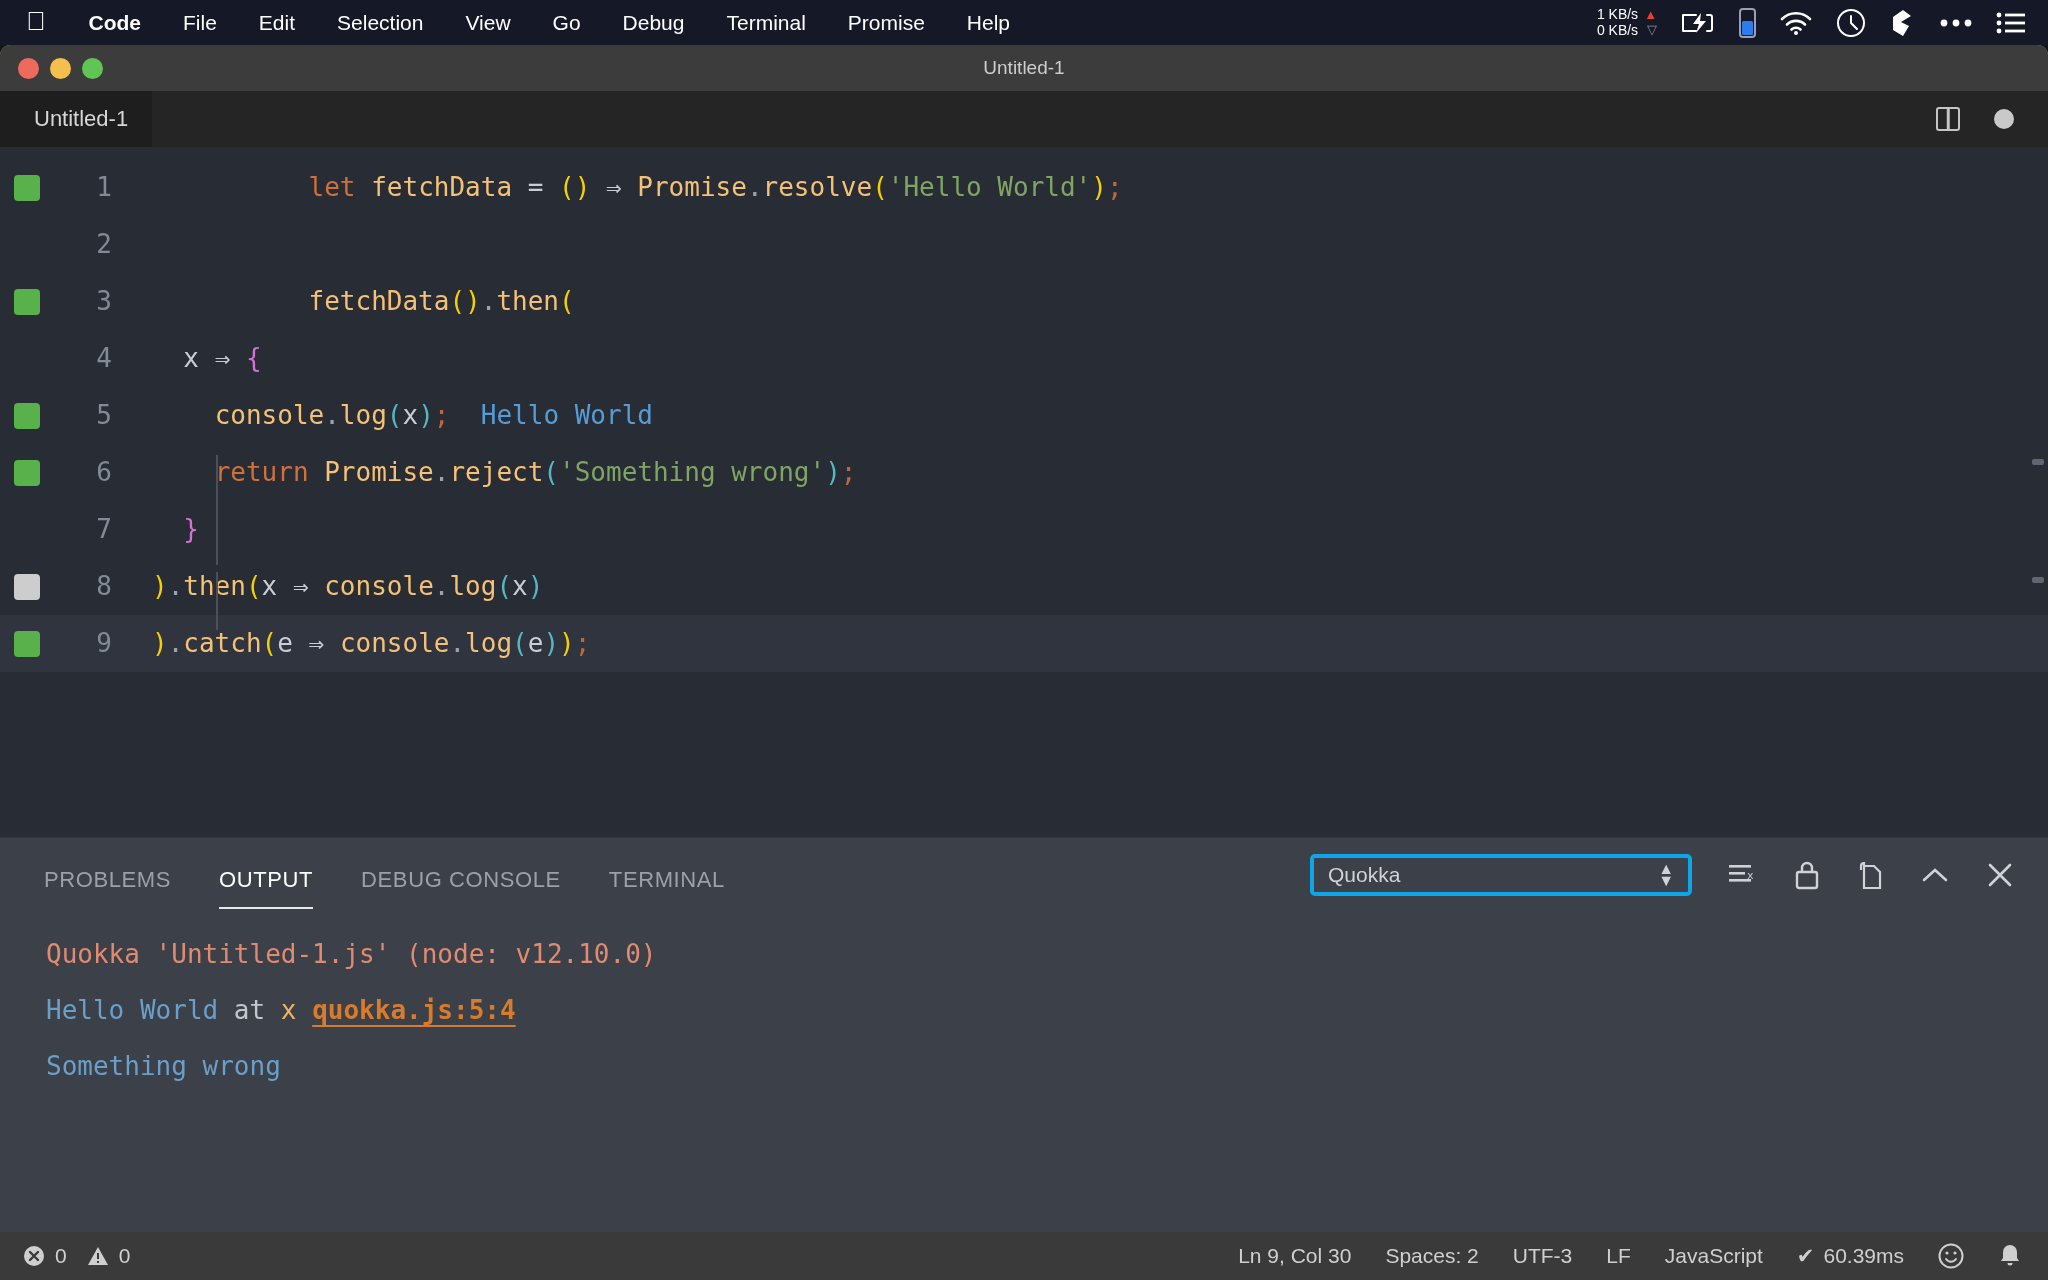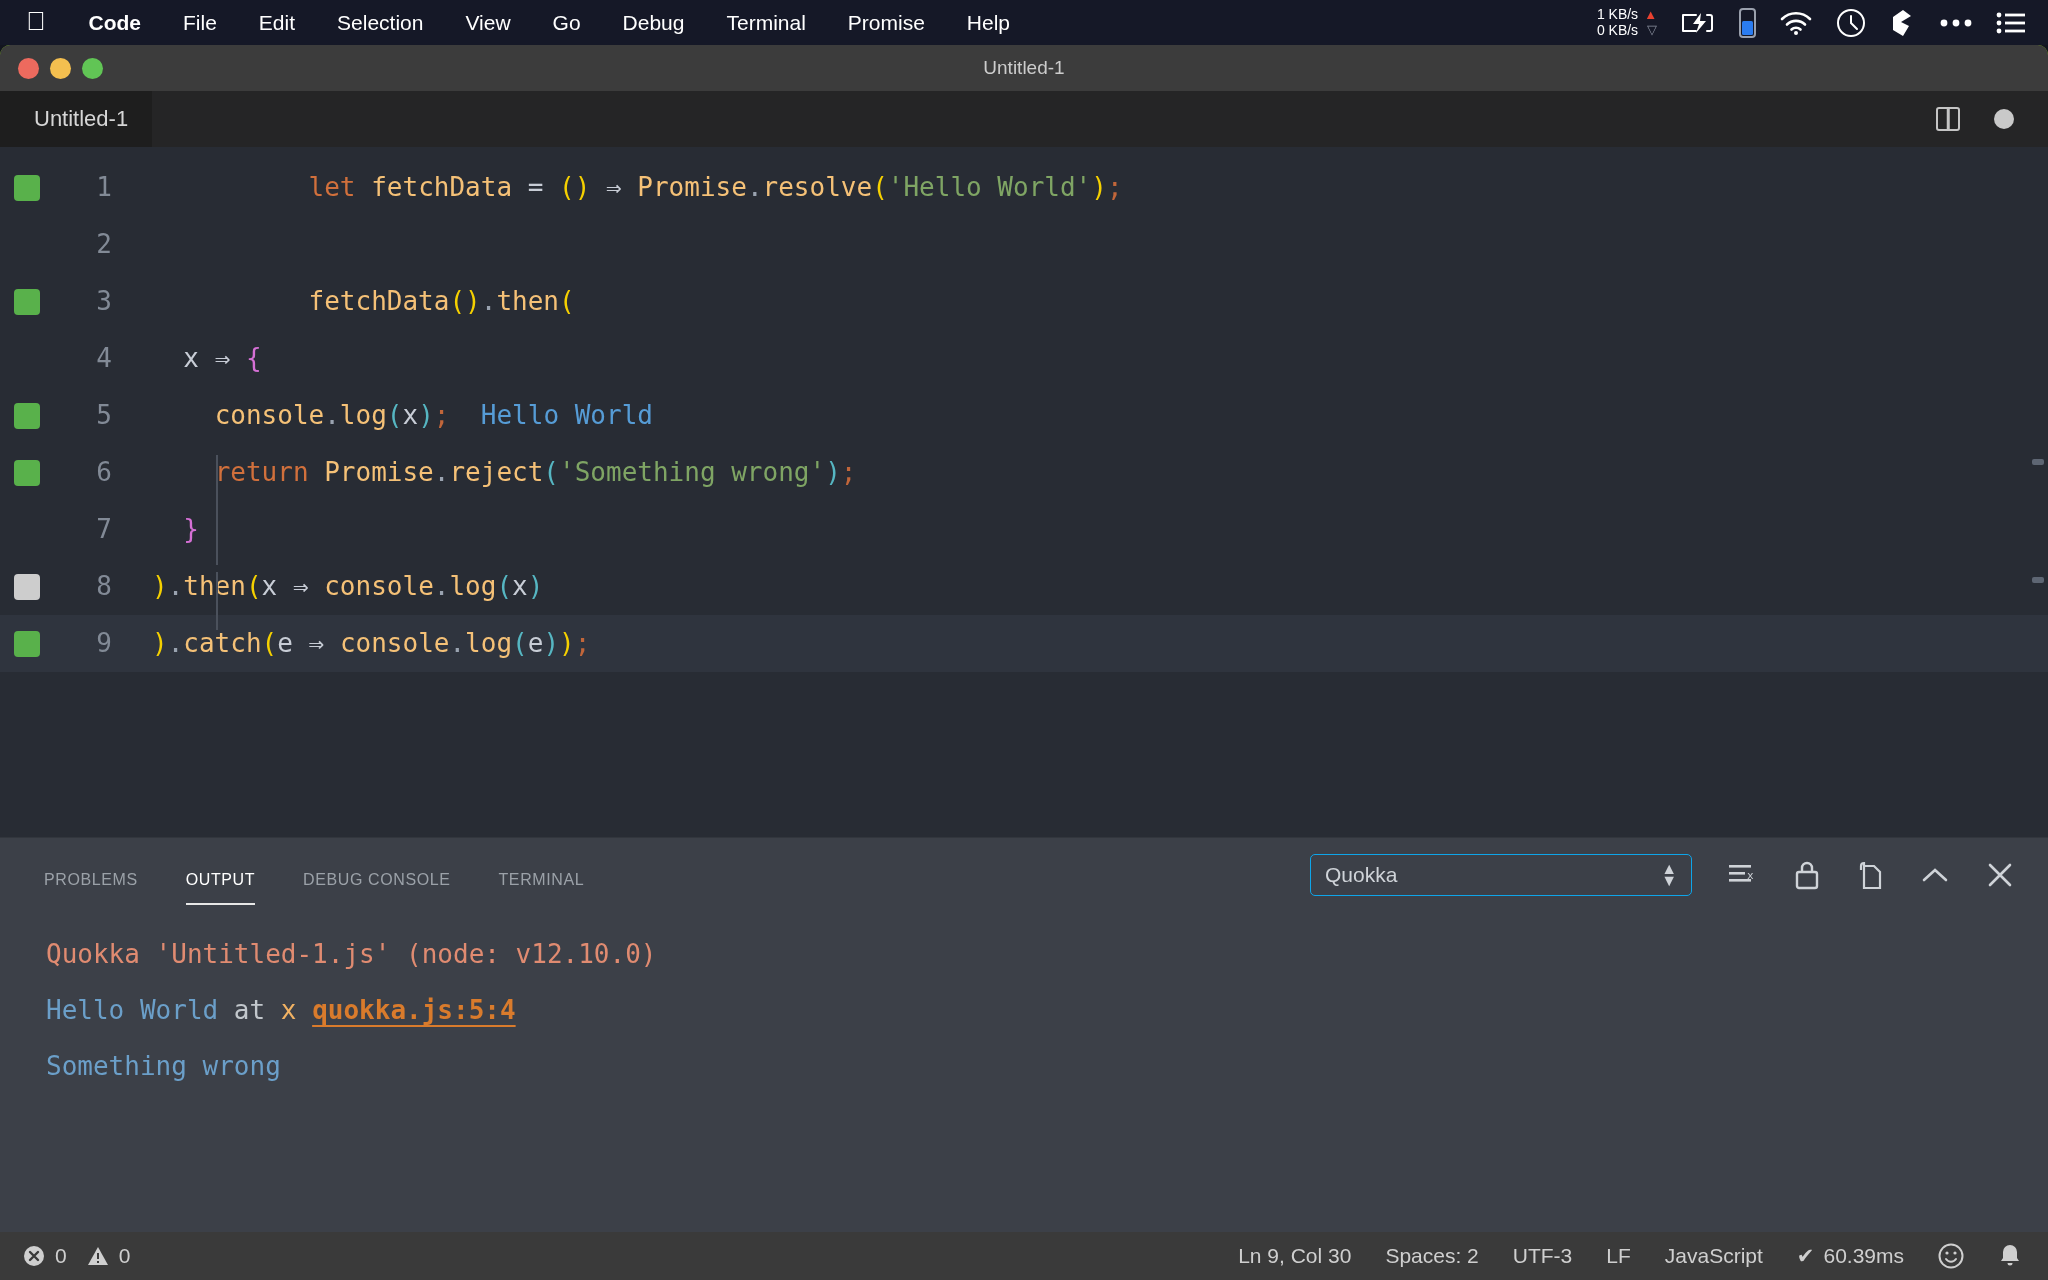--- a/index.html
+++ b/index.html
@@ -127,35 +127,35 @@
   .panel {
     flex: 0 0 395px; background: #3c4048;
     display: flex; flex-direction: column;
     border-top: 1px solid #32363d;
   }
   .panel-tabs {
     height: 74px; display: flex; align-items: center;
     padding-left: 44px; position: relative;
   }
   .ptab {
-    color: #9ba1a8; font-size: 16px; letter-spacing: .6px;
+    color: #9ba1a8; font-size: 22px; letter-spacing: .6px;
     margin-right: 48px; position: relative; padding-bottom: 6px; margin-top: 16px;
   }
   .ptab.active { color: #ffffff; }
   .ptab.active::after {
     content: ""; position: absolute; left: 0; right: 0; bottom: -10px;
     height: 2.5px; background: #e7e7e7;
   }
   .panel-actions {
     margin-left: auto; display: flex; align-items: center;
     gap: 36px; padding-right: 34px;
   }
   .chan-select {
     width: 382px; height: 42px;
-    border: 1px solid #0ea5e9; border-radius: 5px;
+    border: 4px solid #0ea5e9; border-radius: 5px;
     background: #3c4048; color: #cfd3d8;
     font-size: 21px; display: flex; align-items: center;
     padding: 0 14px; position: relative;
     font-family: "Liberation Sans", sans-serif;
   }
   .spin {
     position: absolute; right: 14px; display: flex;
     flex-direction: column; line-height: .72; font-size: 16px; color: #cfd3d8;
   }
   .picon { color: #cfd3d8; display: flex; align-items: center; justify-content: center; }

